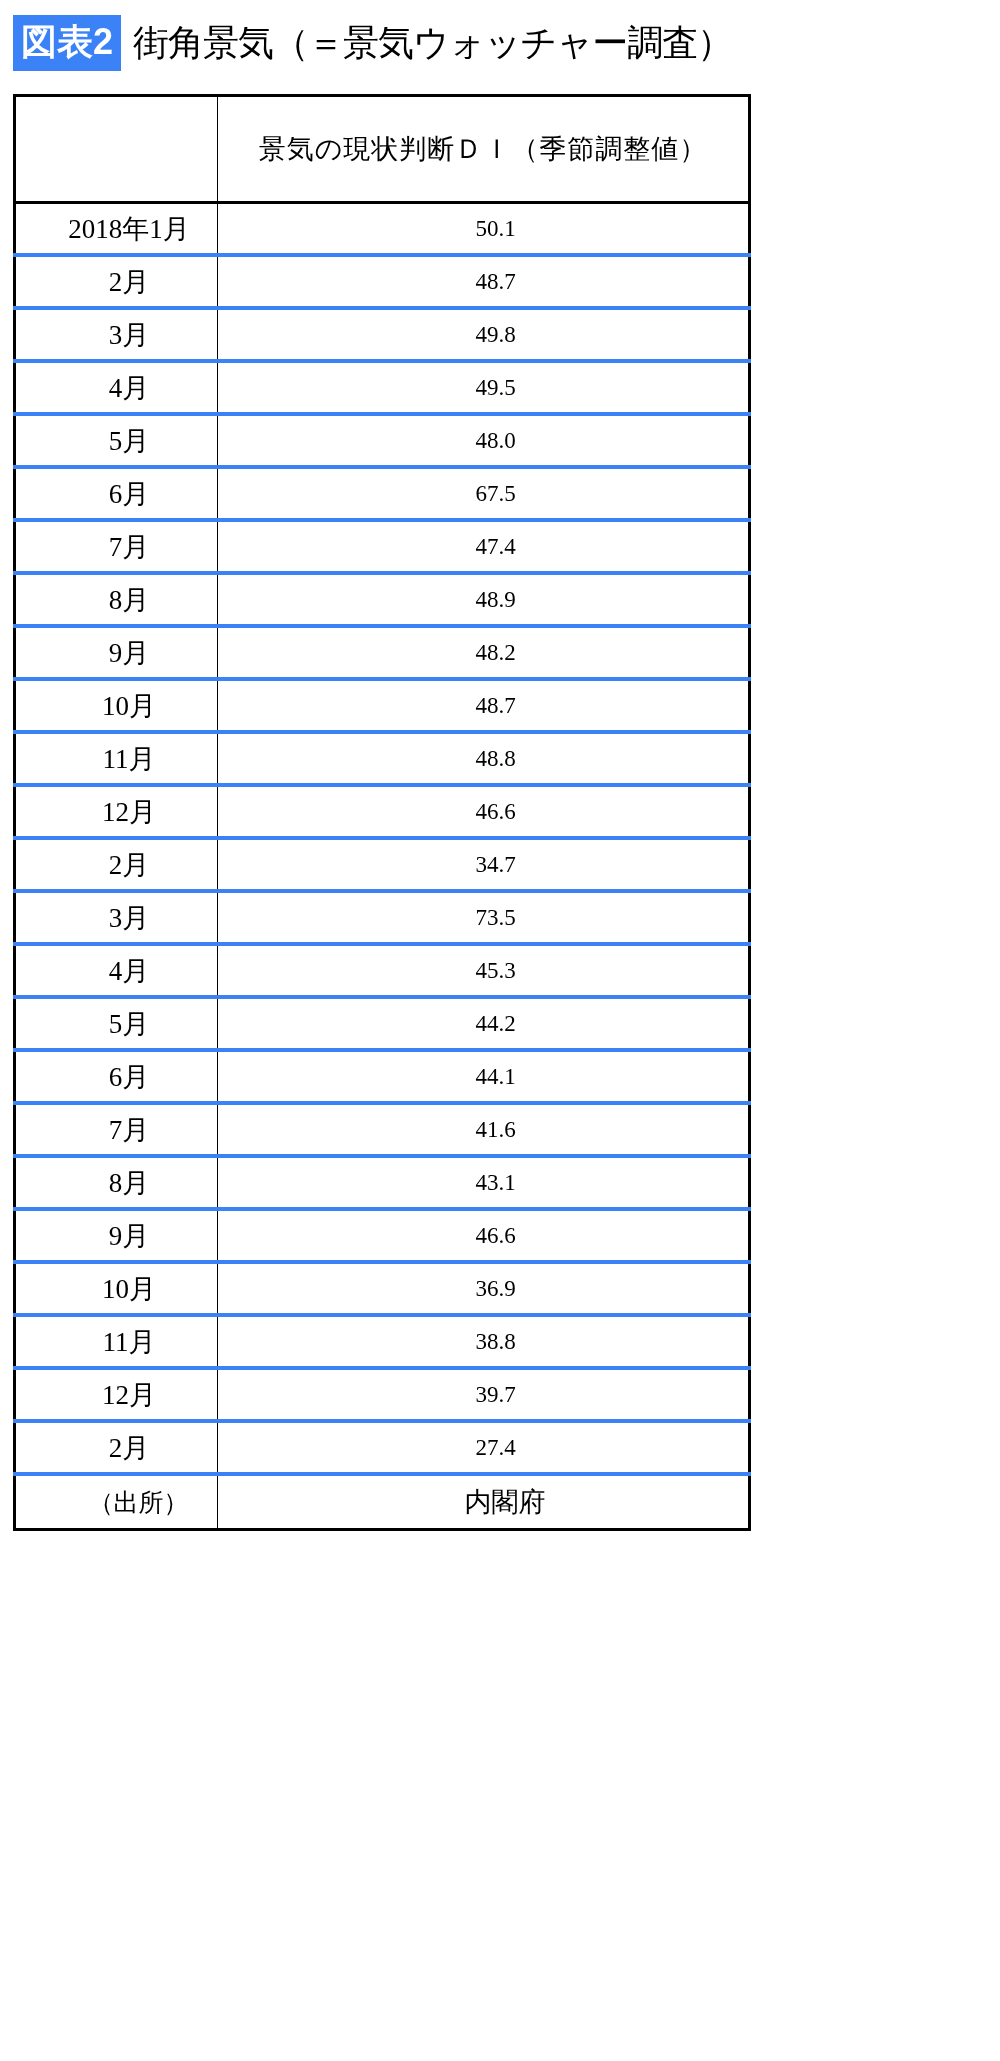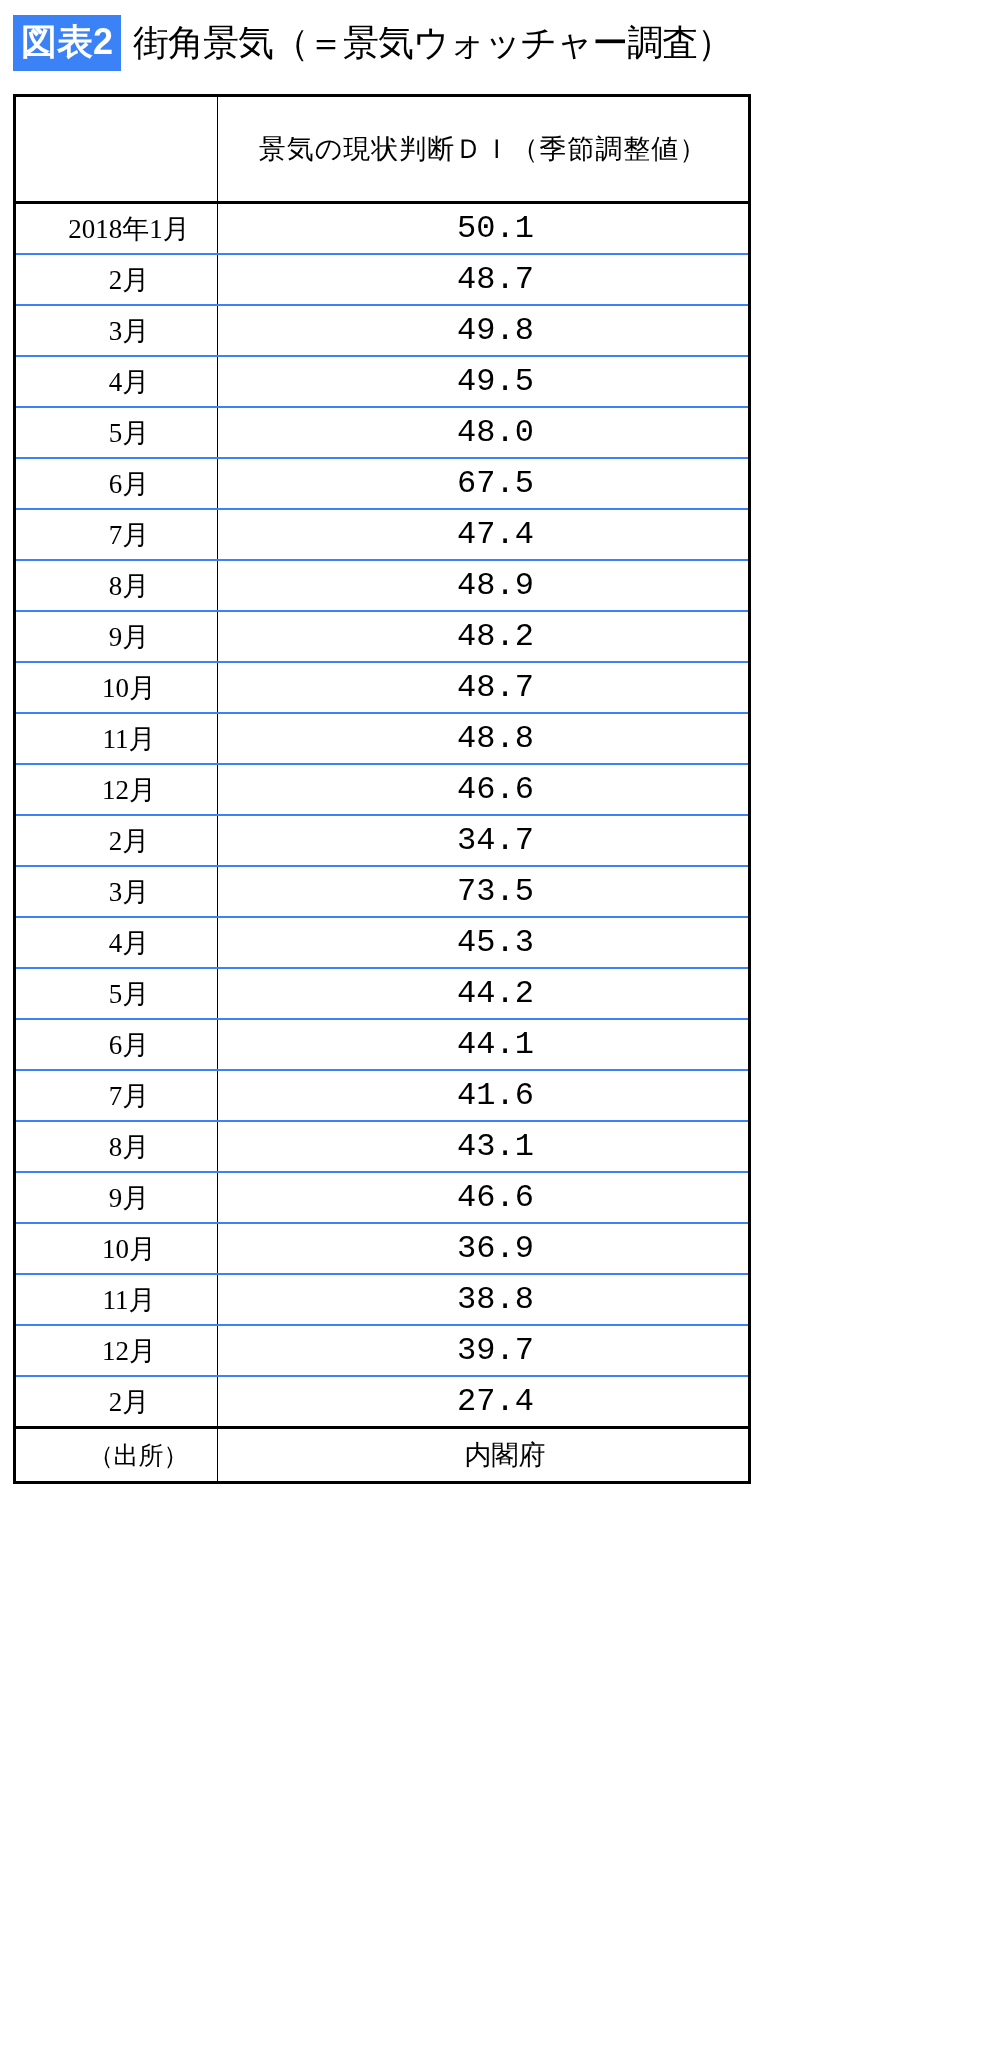--- a/index.html
+++ b/index.html
@@ -97,32 +97,31 @@
   }
   .header-label {
     font-size: 27px;
     letter-spacing: 1px;
     color: #000000;
   }
 
   tr.data-row td {
     height: 49px;
     border-top: 1px solid #000000;
-    border-bottom: 2px solid #3b82f6;
+    border-bottom: 4px solid #3b82f6;
     padding-left: 25px;
   }
   tr.data-row td.period {
     border-right: 1px solid #000000;
     font-size: 27px;
     letter-spacing: 0px;
   }
   tr.data-row td.value {
-    font-size: 32px;
+    font-size: 23px;
     letter-spacing: 0px;
-    font-family: Liberation Mono, monospace;
   }
 
   tr.source-row td {
     height: 52px;
     border-top: 3px solid #000000;
     padding-left: 44px;
   }
   tr.source-row td.period {
     border-right: 1px solid #000000;
     font-size: 25px;

